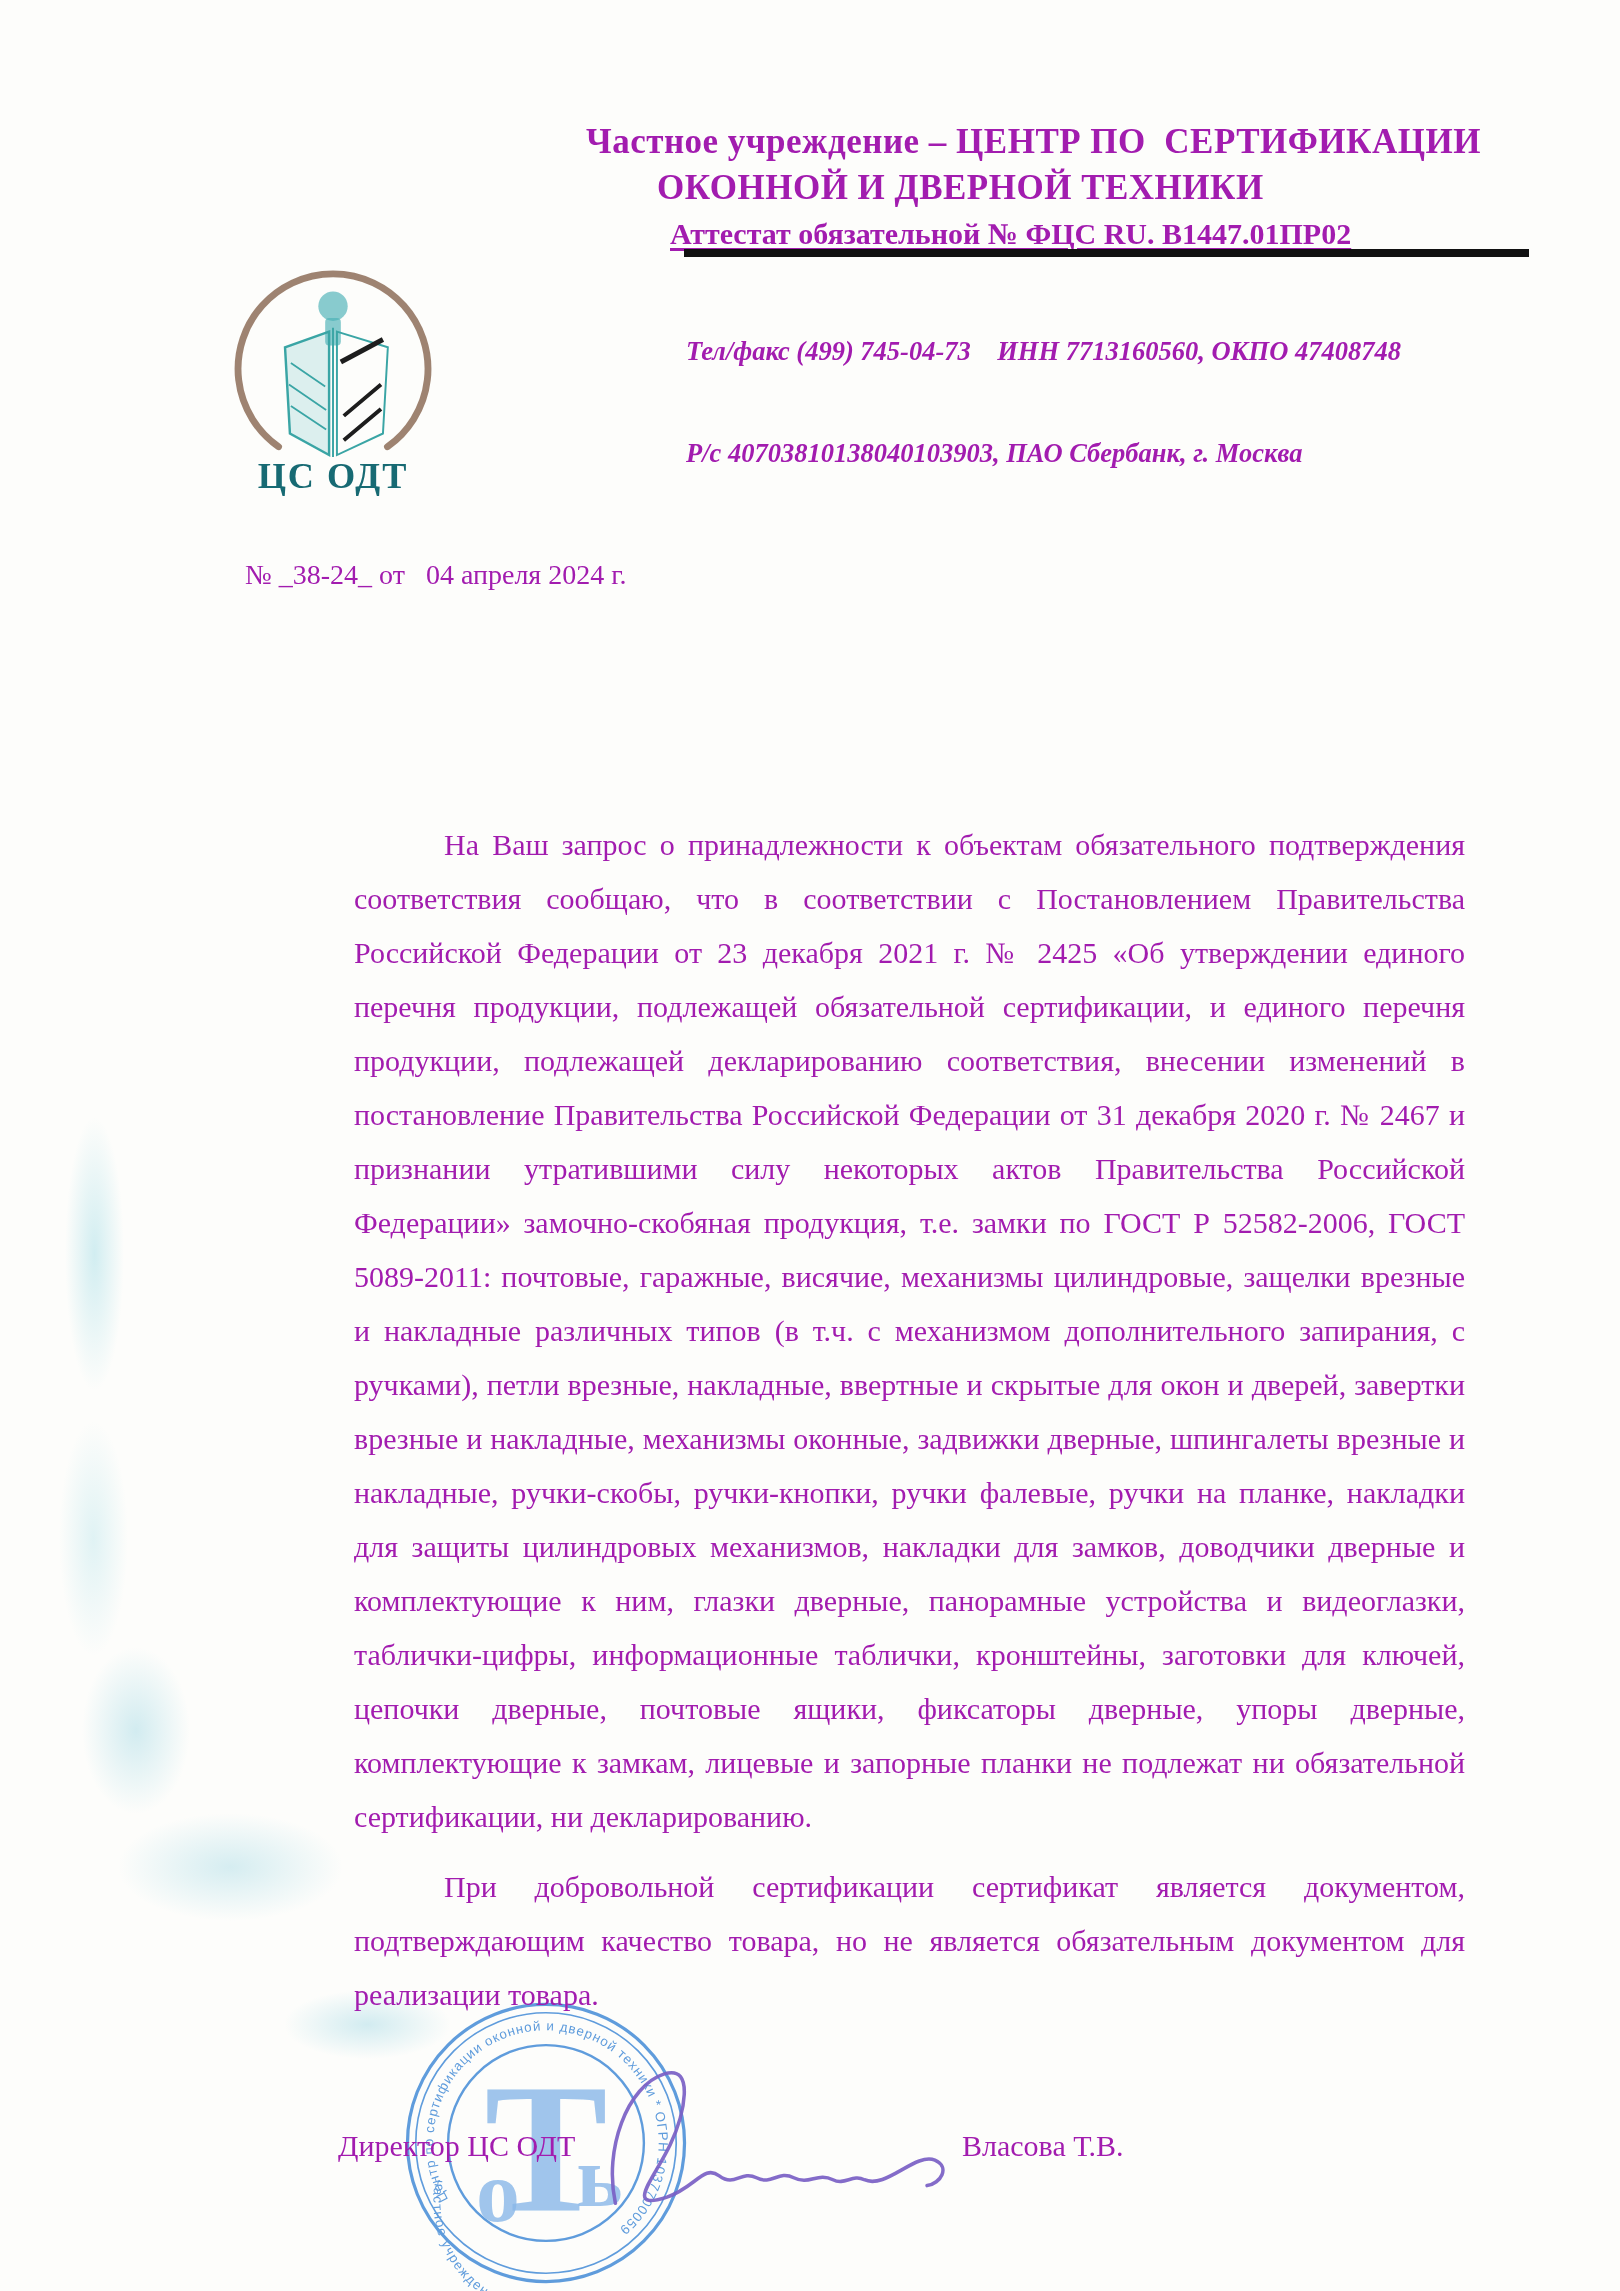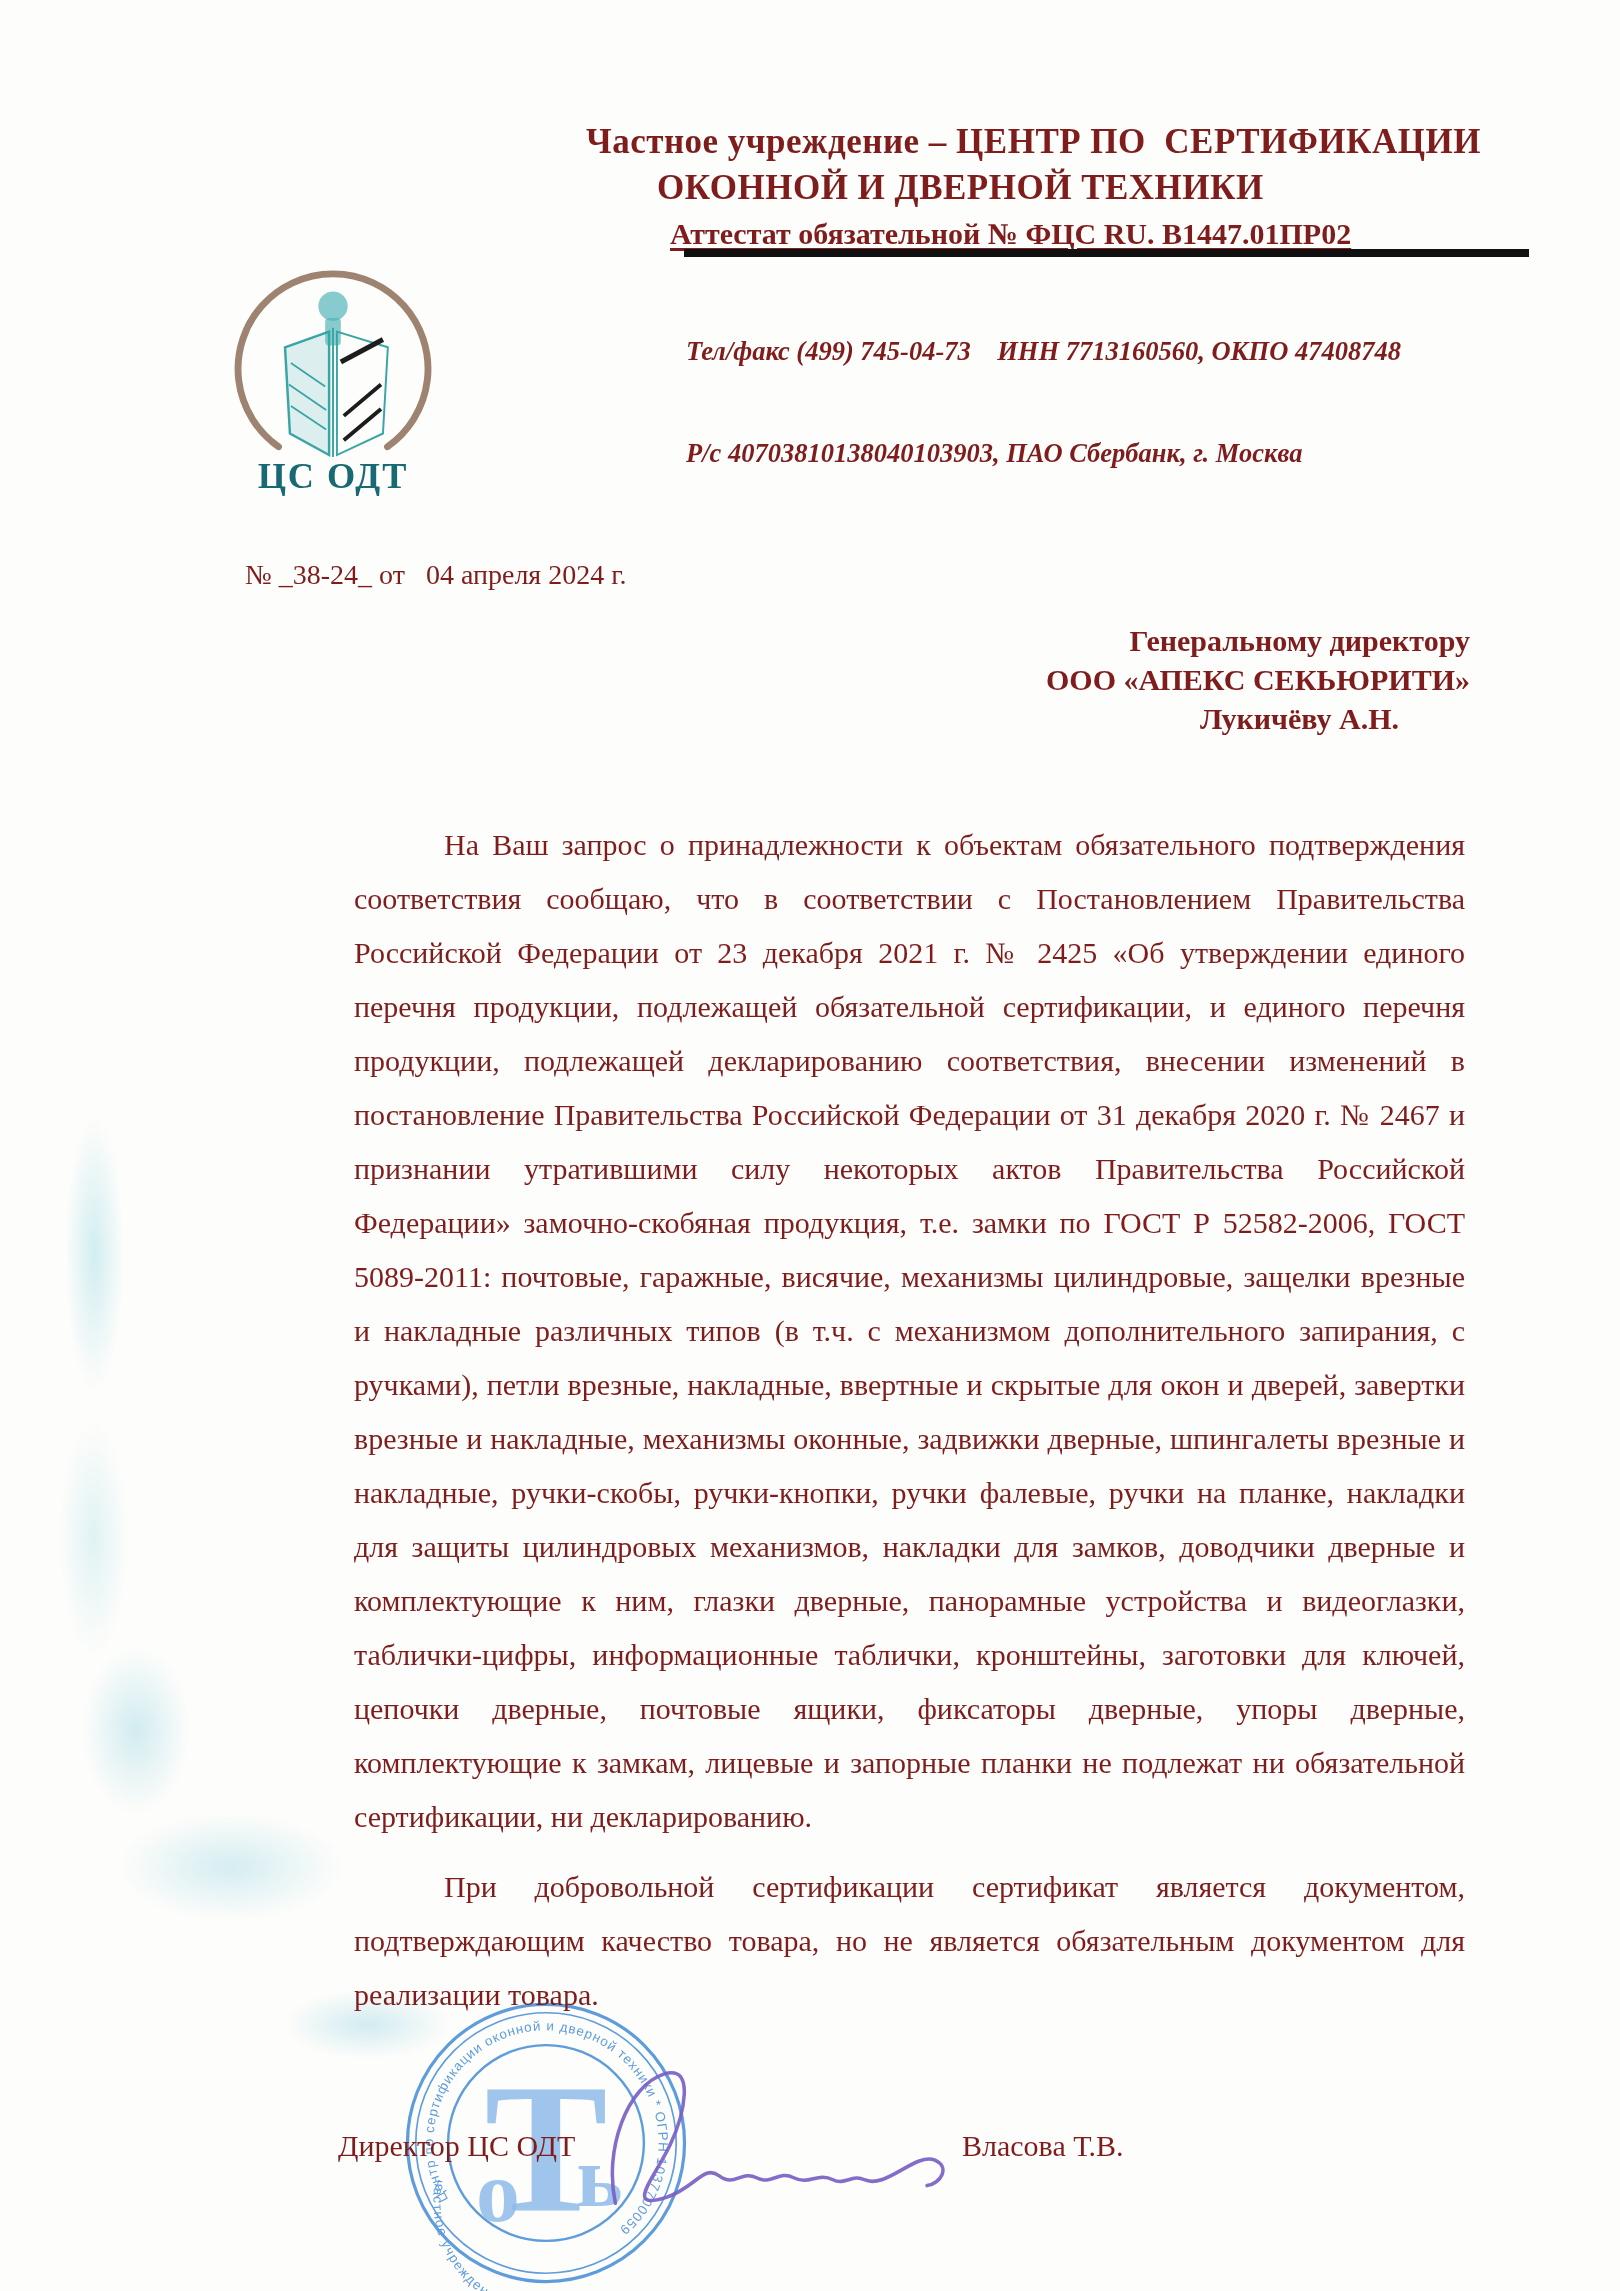--- a/index.html
+++ b/index.html
@@ -3,21 +3,21 @@
 <meta charset="utf-8">
 <style>
   html,body{margin:0;padding:0;background:#e8e8e8;}
   .page{
     position:relative;
     width:1620px;height:2292px;
     margin:0 auto;
     background:#fdfdfb;
     overflow:hidden;
     font-family:"Liberation Serif", serif;
-    color:#7f1d1d;
+    color:#a21caf;
   }
   .abs{position:absolute;}
   
   .org-line1{left:586px;top:122px;font-size:35px;font-weight:bold;letter-spacing:0.5px;white-space:pre;}
   .org-line2{left:657px;top:168px;font-size:35px;font-weight:bold;letter-spacing:0.5px;white-space:pre;}
   .accred{left:670px;top:217px;font-size:30px;font-weight:bold;text-decoration:underline;text-underline-offset:3.9px;white-space:pre;}
   .head-rule{left:684px;top:249px;width:845px;height:7.8px;background:#111;}
   .addr{left:686px;top:266px;font-size:26.5px;font-style:italic;font-weight:bold;line-height:34px;white-space:pre;}
   
   .logo{left:228px;top:269px;width:211px;height:235px;}
@@ -72,25 +72,20 @@
     <path d="M 64 96 L 99 120 M 62 118 L 100 144 M 64 140 L 100 164" stroke="#3aa5a5" stroke-width="1.8" fill="none"></path>
     <path d="M 111 64 L 163 80 L 158 168 L 111 190 Z" fill="none" stroke="#3aa5a5" stroke-width="2"></path>
     <path d="M 115 95 L 158 72" stroke="#1d1d1d" stroke-width="5" fill="none"></path>
     <path d="M 118 150 L 156 118 M 118 175 L 156 143" stroke="#1d1d1d" stroke-width="4" fill="none"></path>
     <line x1="107" y1="60" x2="107" y2="192" stroke="#3aa5a5" stroke-width="2"></line>
     <text x="107" y="224" text-anchor="middle" font-family="Liberation Serif, serif" font-size="37" font-weight="bold" fill="#176a73" letter-spacing="2">ЦС ОДТ</text>
   </svg>
 
   <div class="abs ref-line">№ _38-24_ от   04 апреля 2024 г.</div>
 
-  <div class="abs addressee">
-    <div>Генеральному директору</div>
-    <div>ООО «АПЕКС  СЕКЬЮРИТИ»</div>
-    <div class="l3">Лукичёву А.Н.</div>
-  </div>
 
   <div class="abs body-text">
     <p>На Ваш запрос о принадлежности к объектам обязательного подтверждения соответствия сообщаю, что в соответствии с Постановлением Правительства Российской Федерации от 23 декабря 2021 г. № 2425 «Об утверждении единого перечня продукции, подлежащей обязательной сертификации, и единого перечня продукции, подлежащей декларированию соответствия, внесении изменений в постановление Правительства Российской Федерации от 31 декабря 2020 г. № 2467 и признании утратившими силу некоторых актов Правительства Российской Федерации» замочно-скобяная продукция, т.е. замки по ГОСТ Р 52582-2006, ГОСТ 5089-2011: почтовые, гаражные, висячие, механизмы цилиндровые, защелки врезные и накладные различных типов (в т.ч. с механизмом дополнительного запирания, с ручками), петли врезные, накладные, ввертные и скрытые для окон и дверей, завертки врезные и накладные, механизмы оконные, задвижки дверные, шпингалеты врезные и накладные, ручки-скобы, ручки-кнопки, ручки фалевые, ручки на планке, накладки для защиты цилиндровых механизмов, накладки для замков, доводчики дверные и комплектующие к ним, глазки дверные, панорамные устройства и видеоглазки, таблички-цифры, информационные таблички, кронштейны, заготовки для ключей, цепочки дверные, почтовые ящики, фиксаторы дверные, упоры дверные, комплектующие к замкам, лицевые и запорные планки не подлежат ни обязательной сертификации, ни декларированию.</p>
     <p>При добровольной сертификации сертификат является документом, подтверждающим качество товара, но не является обязательным документом для реализации товара.</p>
   </div>
 
   <svg class="abs stamp" viewBox="0 0 340 340">
     <defs>
       <path id="arcOuter" d="M 64.3 231 A 122 122 0 1 1 248.4 263.5"></path>
       <path id="arcBottom" d="M 52.2 201.6 A 122 122 0 1 0 287.8 201.6"></path>

